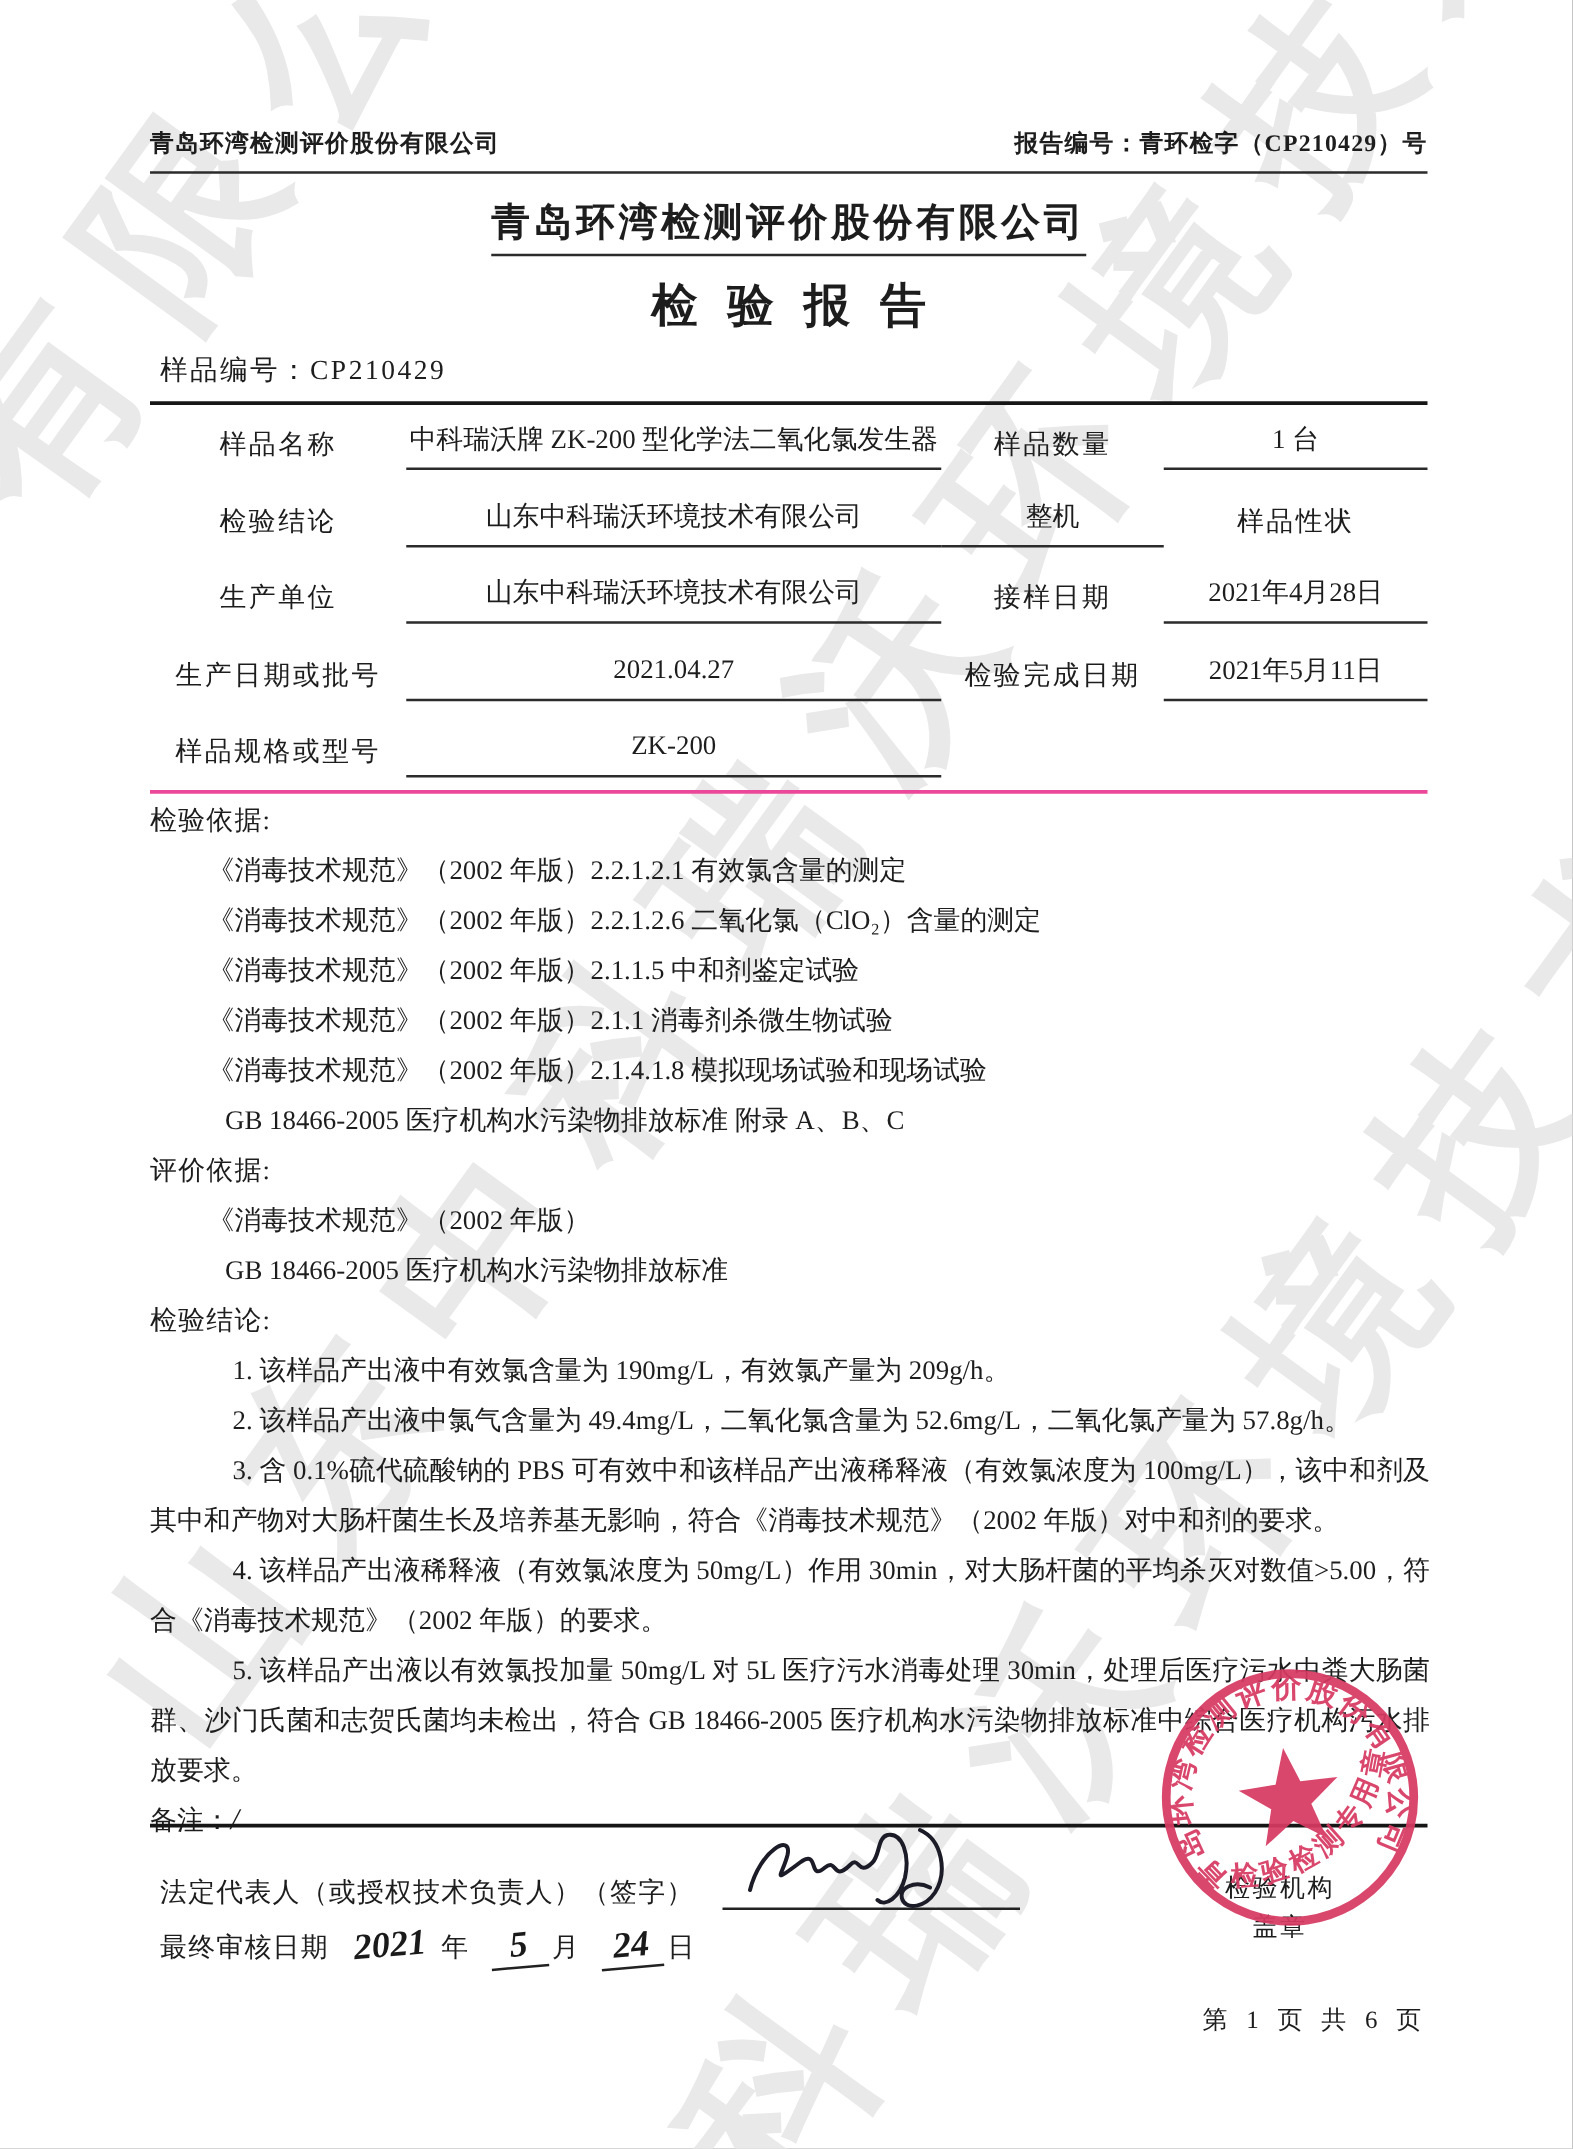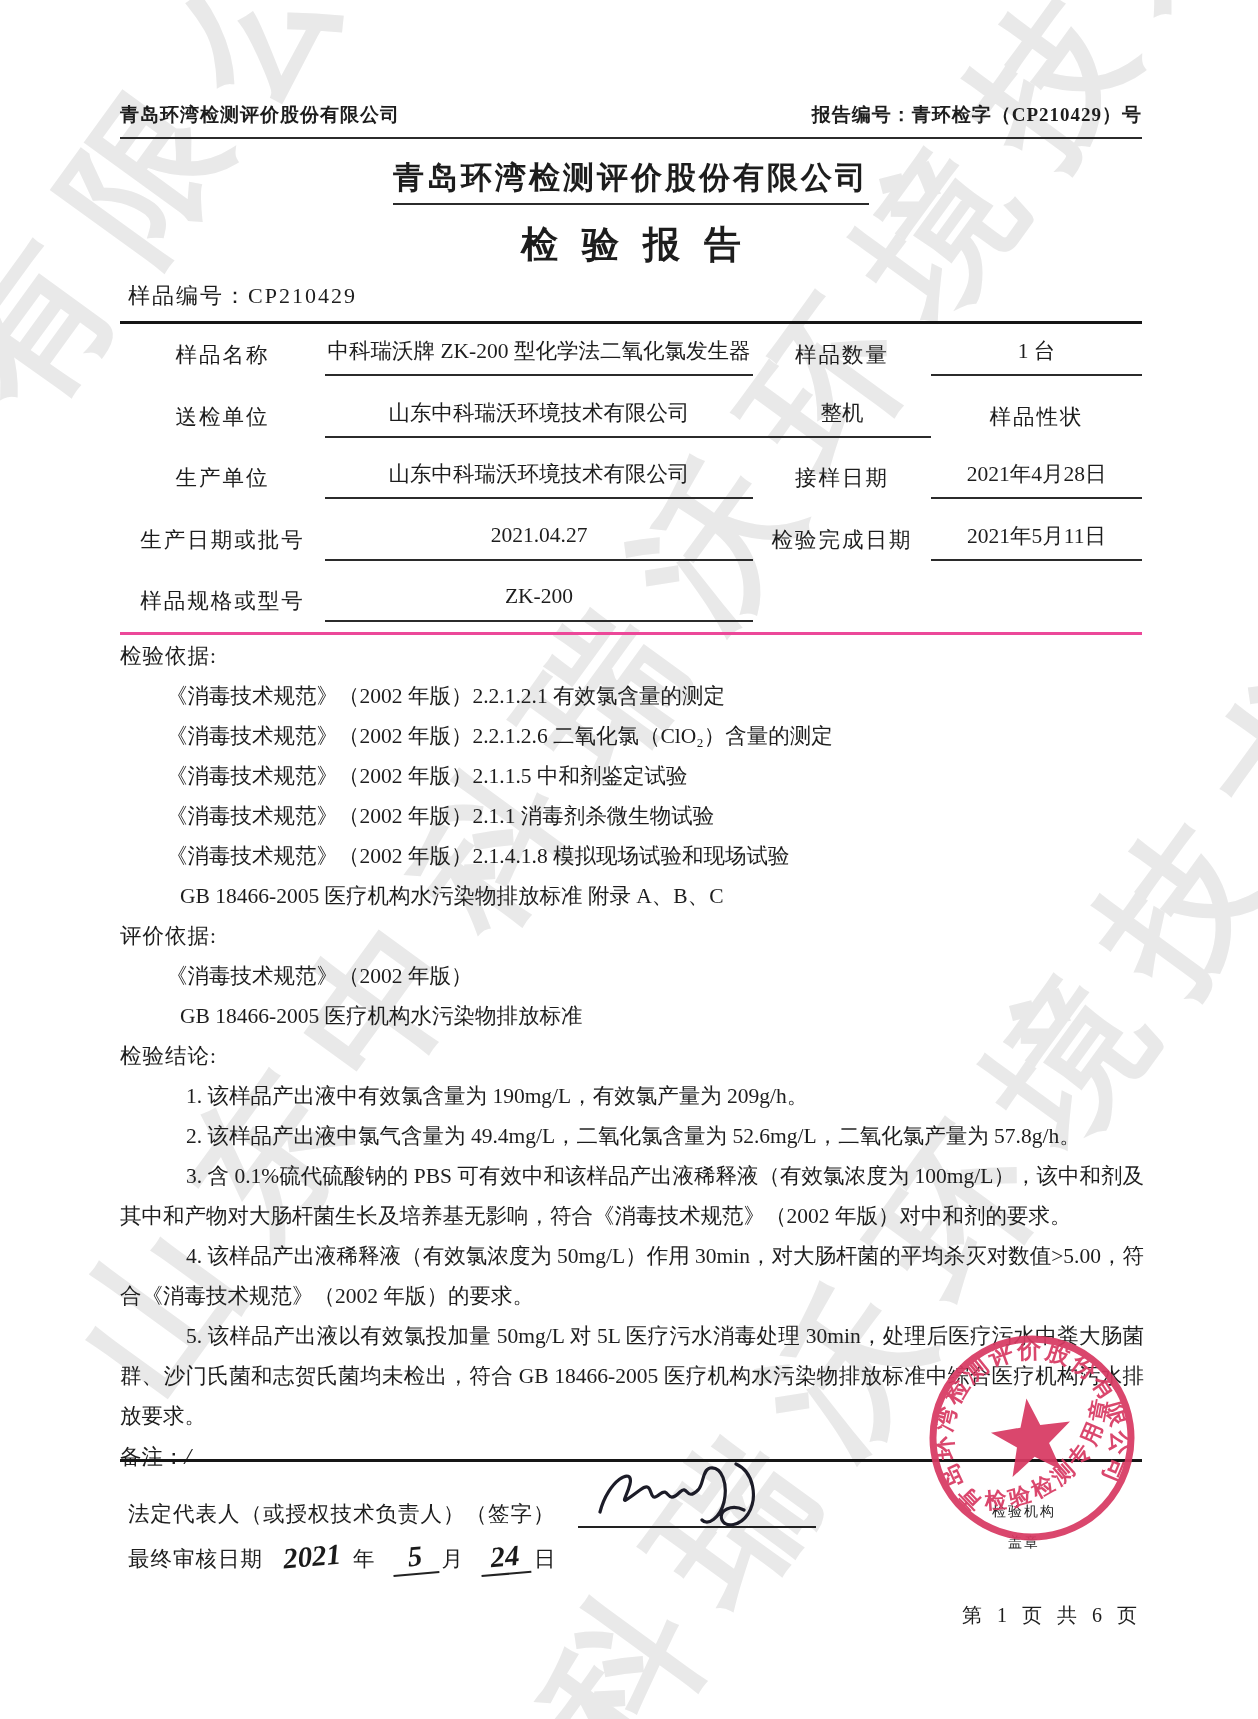--- a/index.html
+++ b/index.html
@@ -84,21 +84,21 @@
     display:inline-block;font-style:italic;font-weight:bold;
     font-size:29px;letter-spacing:0;
     transform:rotate(-5deg);color:#1a1a1a;
   }
   .hand-year{margin:0 6px 0 14px;min-width:70px;text-align:center;}
   .hand-month{margin:0 4px 0 16px;min-width:46px;text-align:center;border-bottom:2px solid #222;}
   .hand-day{margin:0 4px 0 16px;min-width:50px;text-align:center;border-bottom:2px solid #222;}
   
   .stamp-caption{
     position:absolute;top:1496px;left:952px;width:144px;z-index:1;
-    text-align:center;font-size:14px;line-height:31px;letter-spacing:2px;font-family:Liberation Serif, serif;
+    text-align:center;font-size:20px;line-height:31px;letter-spacing:2px;font-family:Liberation Serif, serif;
   }
   .stamp{position:absolute;top:1328px;left:922px;width:220px;height:220px;z-index:2;opacity:.93;}
   
   .footer{
     position:absolute;top:1602px;left:120px;width:1022px;z-index:1;
     text-align:right;font-size:20px;letter-spacing:5px;
   }
 </style>
 </head>
 <body>
@@ -126,21 +126,21 @@
   </div>
 
   <div class="info-table">
     <div class="trow">
       <div class="tcell tlabel">样品名称</div>
       <div class="tcell tval">中科瑞沃牌 ZK-200 型化学法二氧化氯发生器</div>
       <div class="tcell tlabel">样品数量</div>
       <div class="tcell tval">1 台</div>
     </div>
     <div class="trow">
-      <div class="tcell tlabel">送检单位</div>
+      <div class="tcell tlabel">检验结论</div>
       <div class="tcell tval">山东中科瑞沃环境技术有限公司</div>
       <div class="tcell tval">整机</div>
       <div class="tcell tlabel">样品性状</div>
     </div>
     <div class="trow">
       <div class="tcell tlabel">生产单位</div>
       <div class="tcell tval">山东中科瑞沃环境技术有限公司</div>
       <div class="tcell tlabel">接样日期</div>
       <div class="tcell tval">2021年4月28日</div>
     </div>

